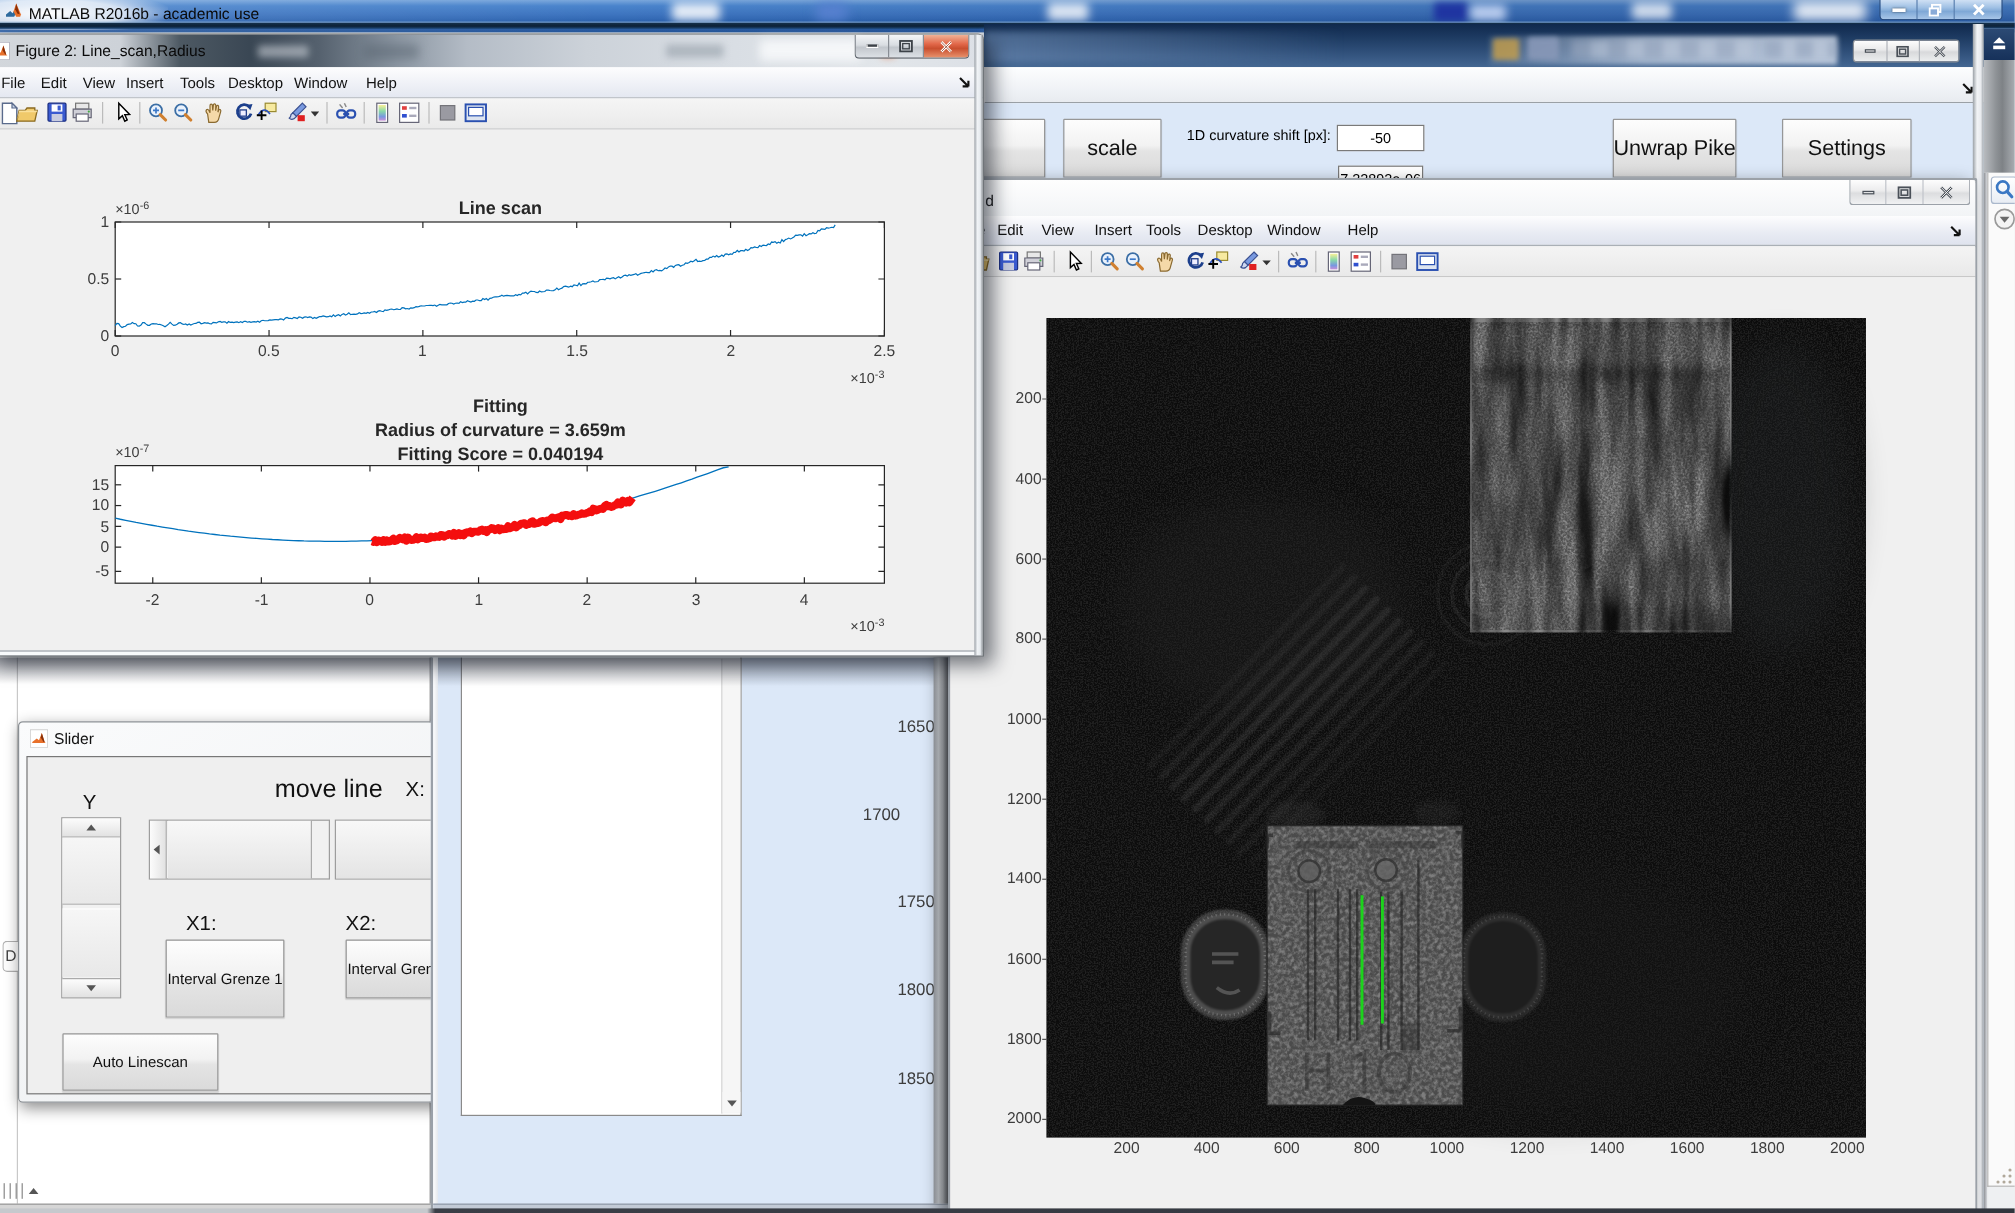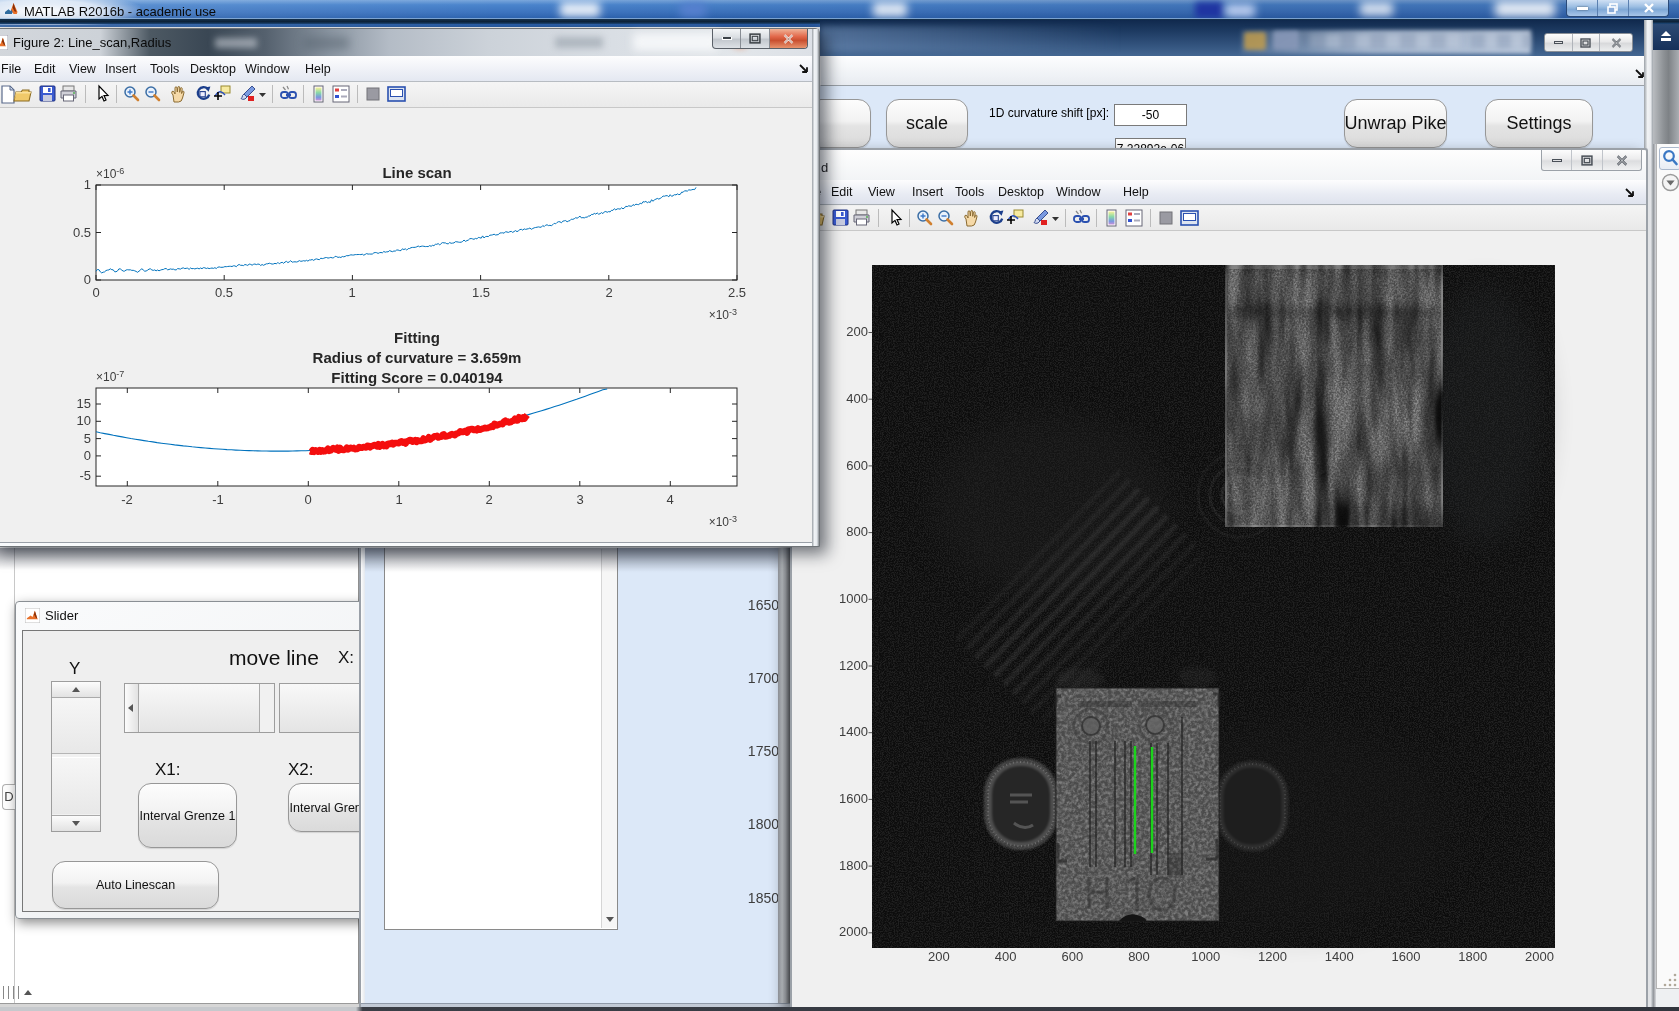--- a/index.html
+++ b/index.html
@@ -1,20 +1,20 @@
 <!DOCTYPE html>
 <html><head><meta charset="utf-8"><title>m</title>
 <style>
 *{margin:0;padding:0;box-sizing:border-box}
 html,body{width:1679px;height:1011px;overflow:hidden;background:#f0f0f0;
  font-family:"Liberation Sans",sans-serif;}
 #stage{position:relative;width:1679px;height:1011px;overflow:hidden}
 .abs{position:absolute}
 .btn{background:linear-gradient(#fdfdfd,#f2f2f2 45%,#e4e4e4 55%,#dadada);
- border:1px solid #979797;border-radius:13px;color:#111;white-space:nowrap;
+ border:1px solid #979797;border-radius:1px;color:#111;white-space:nowrap;
  display:flex;align-items:center;justify-content:center;box-shadow:0 1px 1px rgba(0,0,0,.12)}
 .lbl{position:absolute;color:#3d3d3d;font-size:14px}
 </style></head>
 <body>
 <div id="stage">
 
 <div class="abs" style="left:0;top:0;width:1679px;height:27px;background:linear-gradient(180deg,#7aa7dc 0%,#4a84cc 18%,#3d74bf 45%,#2c62ad 70%,#2a5ea6 100%)">
  <div class="abs" style="left:0;top:0;width:100%;height:100%;background:linear-gradient(100deg,rgba(255,255,255,.12),rgba(255,255,255,0) 30%,rgba(0,0,30,.12) 75%)"></div>
  <div class="abs" style="left:560px;top:2px;width:40px;height:15px;background:rgba(255,255,255,.85);border-radius:3px;filter:blur(4px)"></div>
  <div class="abs" style="left:680px;top:3px;width:26px;height:14px;background:rgba(90,130,210,.9);border-radius:3px;filter:blur(5px)"></div>
@@ -129,36 +129,36 @@
     <div class="abs" style="left:15px;top:0;width:120px;height:48px;background:linear-gradient(#f8f8f8,#e4e4e4);border-right:1px solid #aaa"></div>
   </div>
 
   <div class="abs" style="left:263px;top:81px;width:152px;height:50px;background:#f1f1f1;border:1px solid #9d9d9d">
     <div class="abs" style="left:0;top:0;width:130px;height:48px;background:linear-gradient(#f8f8f8,#e4e4e4);border-right:1px solid #aaa"></div>
   </div>
   <div class="abs" style="left:139px;top:158px;font-size:17px;color:#111">X1:</div>
   <div class="abs" style="left:272px;top:158px;font-size:17px;color:#111">X2:</div>
   <div class="btn abs" style="left:122px;top:181px;width:99px;height:65px;font-size:12.5px">Interval Grenze 1</div>
   <div class="btn abs" style="left:272px;top:181px;width:99px;height:49px;font-size:12.5px">Interval Grenze 2</div>
-  <div class="btn abs" style="left:36px;top:259px;width:167px;height:48px;font-size:12.5px">Auto Linescan</div>
+  <div class="btn abs" style="left:36px;top:259px;width:130px;height:48px;font-size:12.5px">Auto Linescan</div>
 </div>
 
 <div class="abs" style="left:359px;top:548px;width:431px;height:463px;background:#dce8f8;border-left:2px solid #9aa0a8">
   <div class="abs" style="left:0px;top:0;width:4px;height:463px;background:linear-gradient(90deg,#fdfdfd,#e4e8ee)"></div>
 
   <div class="abs" style="left:23px;top:0px;width:234px;height:382px;background:#fff;border:1px solid #8a8a8a;border-top:none">
     <div class="abs" style="left:216px;top:1px;width:16px;height:379px;background:#f6f6f6;border-left:1px solid #d5d5d5">
       <div class="abs" style="left:0px;top:361px;width:15px;height:17px;background:#f6f6f6">
         <div style="margin:7px 0 0 4px;width:0;height:0;border-left:4px solid transparent;border-right:4px solid transparent;border-top:5px solid #555"></div>
       </div>
     </div>
   </div>
   <div class="abs" style="left:4px;top:0;width:425px;height:24px;background:linear-gradient(rgba(40,45,60,.42),rgba(40,45,60,0))"></div>
   <div class="lbl" style="left:358px;top:49px;width:60px;text-align:right">1650</div>
-  <div class="lbl" style="left:358px;top:122px;width:60px;text-align:right">1700</div>
+  <div class="lbl" style="left:358px;top:122px;width:60px;text-align:left">1700</div>
   <div class="lbl" style="left:358px;top:195px;width:60px;text-align:right">1750</div>
   <div class="lbl" style="left:358px;top:268px;width:60px;text-align:right">1800</div>
   <div class="lbl" style="left:358px;top:342px;width:60px;text-align:right">1850</div>
   <div class="abs" style="left:0px;top:455px;width:431px;height:8px;background:#c2cad6;border-top:1px solid #8f99a8"></div>
   <div class="abs" style="left:417px;top:0px;width:14px;height:455px;background:linear-gradient(90deg,#9a9ea4,#cfd3d8 30%,#b8bcc2 55%,#6e7278 85%,#8a8e94)"></div>
 </div>
 
 <div class="abs" style="left:820px;top:20px;width:833px;height:992px;background:#fff">
 
   <div class="abs" style="left:0;top:0;width:833px;height:36px;background:linear-gradient(180deg,#10294d 0%,#1d3a61 30%,#2e4e78 62%,#446792 100%)">

